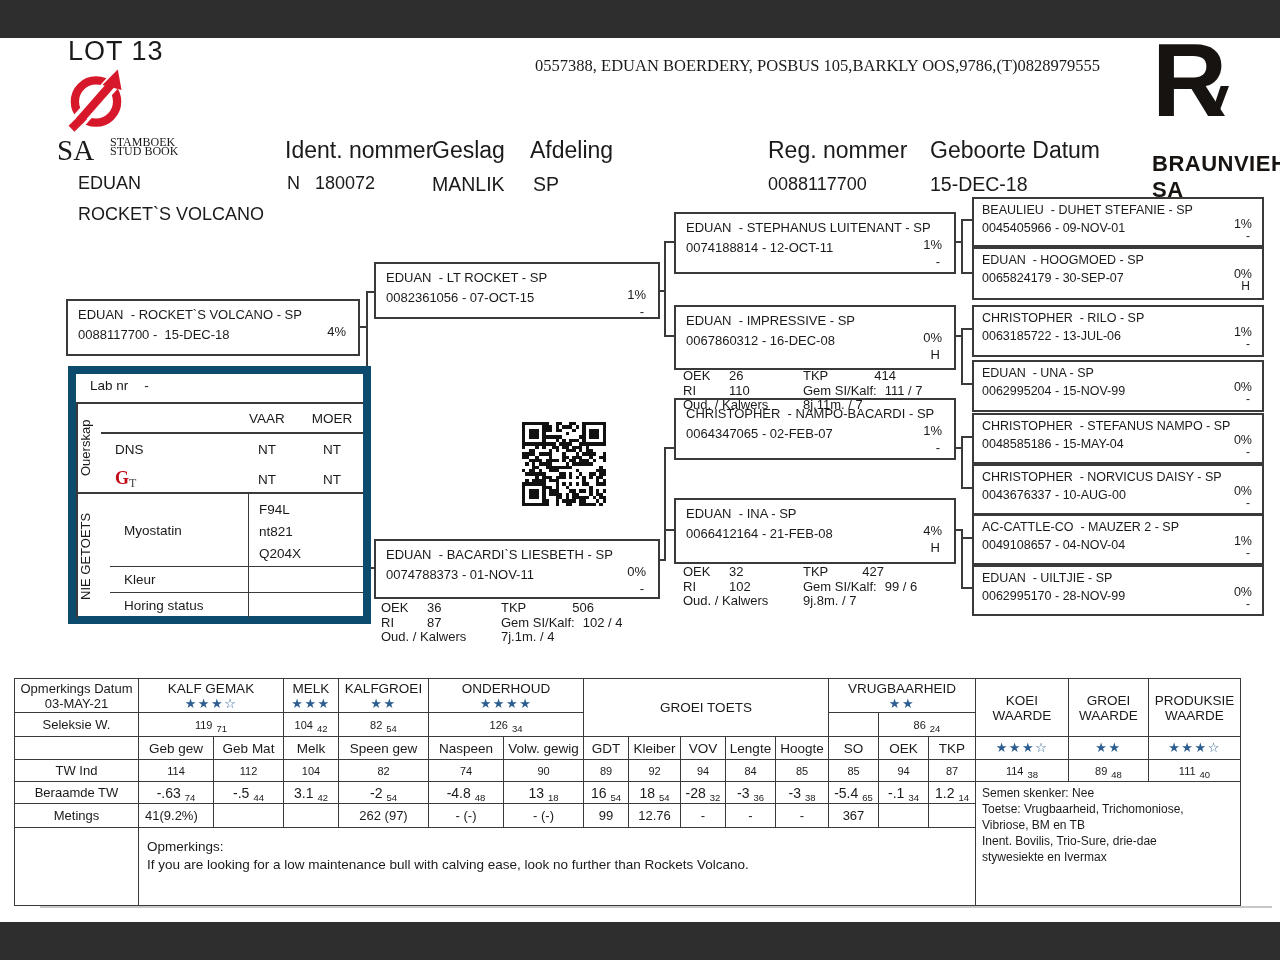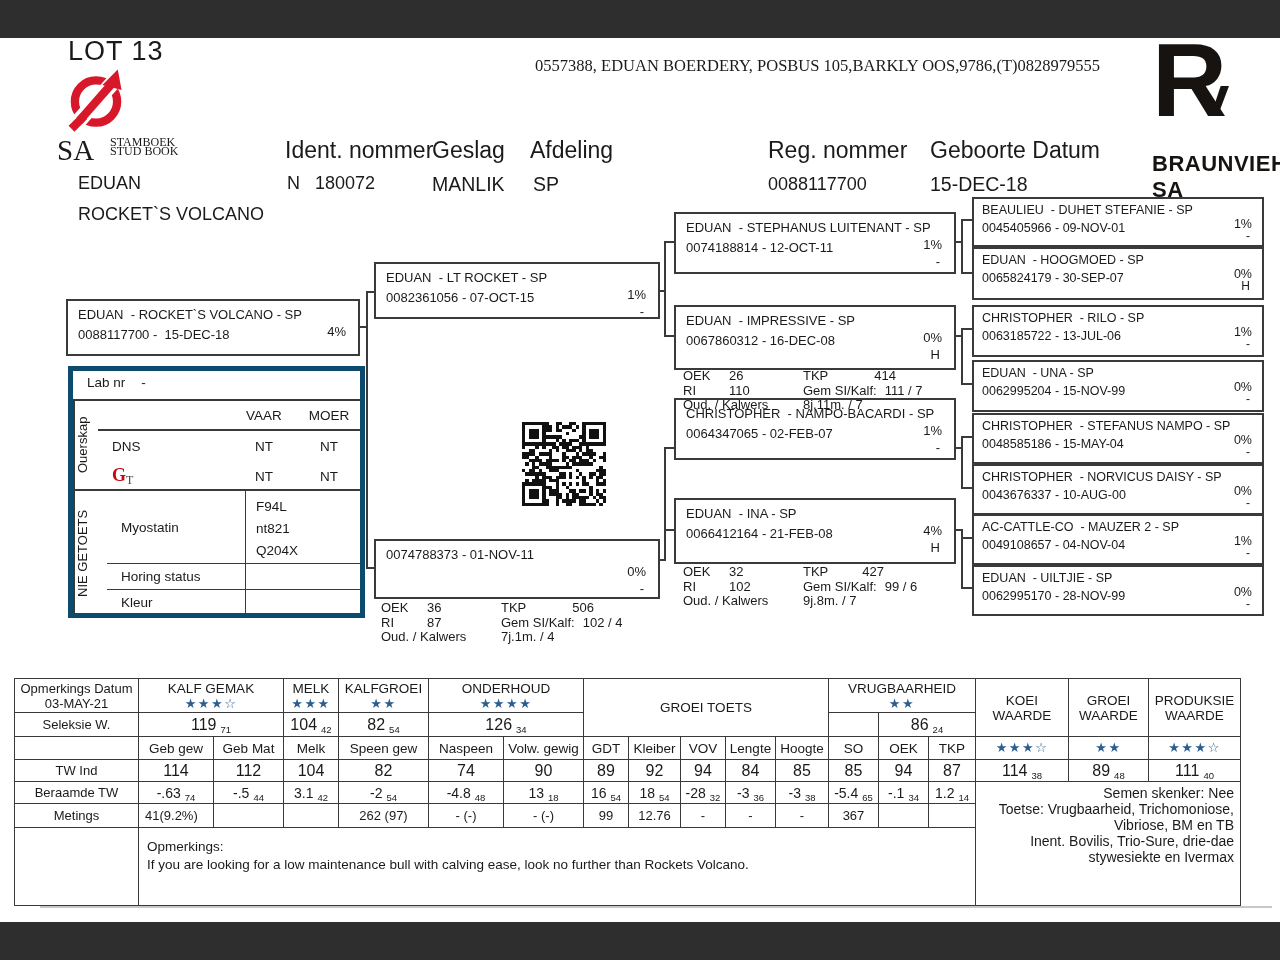--- a/index.html
+++ b/index.html
@@ -36,21 +36,21 @@
   .cl{position:absolute;background:#3a3a3a}
 
   
   .stats{position:absolute;display:flex;font-size:13px;line-height:14.5px;white-space:nowrap}
   .stats .sc1{width:120px}
   .stats .sc2{width:180px}
   .stats .sl span:first-child{display:inline-block;min-width:46px}
   .stats .sc2 .sl span:first-child{min-width:0;margin-right:8px}
 
   
-  .labbox{position:absolute;border:5px solid #0c4a6e;font-size:13.5px}
+  .labbox{position:absolute;border:8px solid #0c4a6e;font-size:13.5px}
   .lab-row{height:24px;border-bottom:2px solid #3a3a3a;padding:4px 0 0 14px}
   .lab-row .dash{margin-left:16px}
   .lab-sec{display:flex;border-bottom:2px solid #3a3a3a}
   .lab-sec:last-child{border-bottom:none}
   .vlabel{width:32px;border-right:2px solid #3a3a3a;writing-mode:vertical-rl;
           transform:rotate(180deg);text-align:center;font-size:13px;padding:2px 0}
   .lab-content{flex:1}
   .oh-row{display:flex;align-items:center;height:30px}
   .oh-row.head{height:28px;border-bottom:2px solid #3a3a3a}
   .oh-c1{width:118px;padding-left:14px}
@@ -68,25 +68,25 @@
   .qr i{display:block}
   .qr i.b{background:#111}
 
   
   table.btable{position:absolute;left:14px;top:678px;border-collapse:collapse;table-layout:fixed;
                font-size:13px;color:#1a1a1a}
   .btable td{border:1px solid #3a3a3a;text-align:center;padding:0 2px;overflow:hidden}
   .btable .grp{font-size:13.5px;line-height:15px}
   .btable .stars{color:#2c5d8f;font-size:13px;letter-spacing:1.5px;line-height:14px}
   .btable .sh{font-size:13.5px}
-  .num{font-size:16px}
+  .num{font-size:11px}
   .num2{font-size:14px}
   .sub{font-size:9.5px;position:relative;top:3px;margin-left:4px}
   .btable td.left{text-align:left;padding-left:6px}
-  .btable td.notes{ text-align:right;vertical-align:top;padding:3px 6px;font-size:14px;line-height:16px}
+  .btable td.notes{ text-align:left;vertical-align:top;padding:3px 6px;font-size:12px;line-height:16px}
   .btable td.opm{text-align:left;vertical-align:top;padding:10px 8px;font-size:13.5px;line-height:18px}
   .r1{height:34px}.r2{height:24px}.r3{height:23px}.r4{height:22px}.r5{height:22px}.r6{height:24px}.r7{height:78px}
 </style>
 </head>
 <body>
 
 <div class="bar" style="top:0;height:38px"></div>
 <div class="bar" style="top:922px;height:38px"></div>
 <div class="pagebreak"></div>
 
@@ -165,20 +165,21 @@
 </div>
 
 <div class="pbox" style="left:374px;top:262px;width:262px;height:45px">
   <div class="nm">EDUAN  - LT ROCKET - SP</div>
   <div class="dt">0082361056 - 07-OCT-15</div>
   <div class="pct">1%</div>
   <div class="flg">-</div>
 </div>
 
 <div class="pbox" style="left:374px;top:539px;width:262px;height:48px">
+  <div class="nm">EDUAN  - BACARDI`S LIESBETH - SP</div>
   <div class="dt">0074788373 - 01-NOV-11</div>
   <div class="pct">0%</div>
   <div class="flg">-</div>
 </div>
 
 <div class="pbox" style="left:674px;top:212px;width:258px;height:50px">
   <div class="nm">EDUAN  - STEPHANUS LUITENANT - SP</div>
   <div class="dt">0074188814 - 12-OCT-11</div>
   <div class="pct">1%</div>
   <div class="flg">-</div>
@@ -322,25 +323,25 @@
     <div class="lab-content">
       <div class="nie-row" style="height:72px">
         <span class="nl">Myostatin</span>
         <span class="nv">
           <div>F94L</div>
             <div>nt821</div>
             <div>Q204X</div>
         </span>
       </div>
       <div class="nie-row" style="height:25px">
-        <span class="nl">Horing status</span>
+        <span class="nl">Kleur</span>
         <span class="nv"></span>
       </div>
       <div class="nie-row" style="height:25px">
-        <span class="nl">Kleur</span>
+        <span class="nl">Horing status</span>
         <span class="nv"></span>
       </div>
     </div>
   </div>
 </div>
 
 <div class="qr" style="left:522px;top:422px;width:84px;height:84px">
     <i class="b"></i>
     <i class="b"></i>
     <i class="b"></i>

